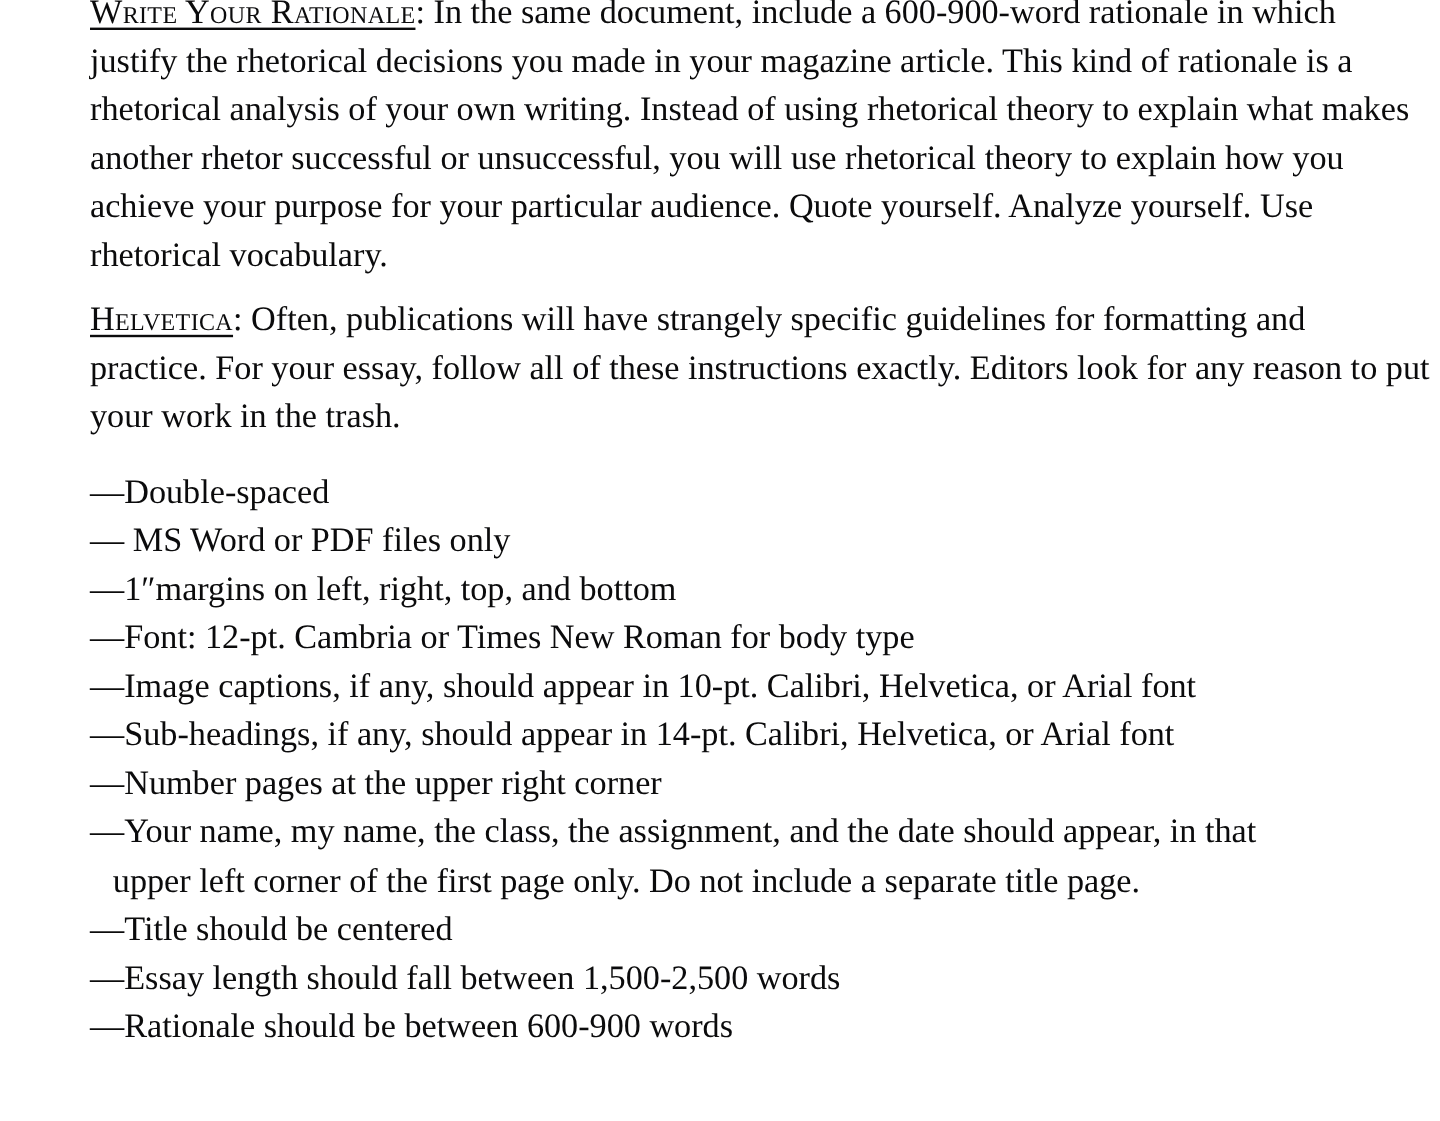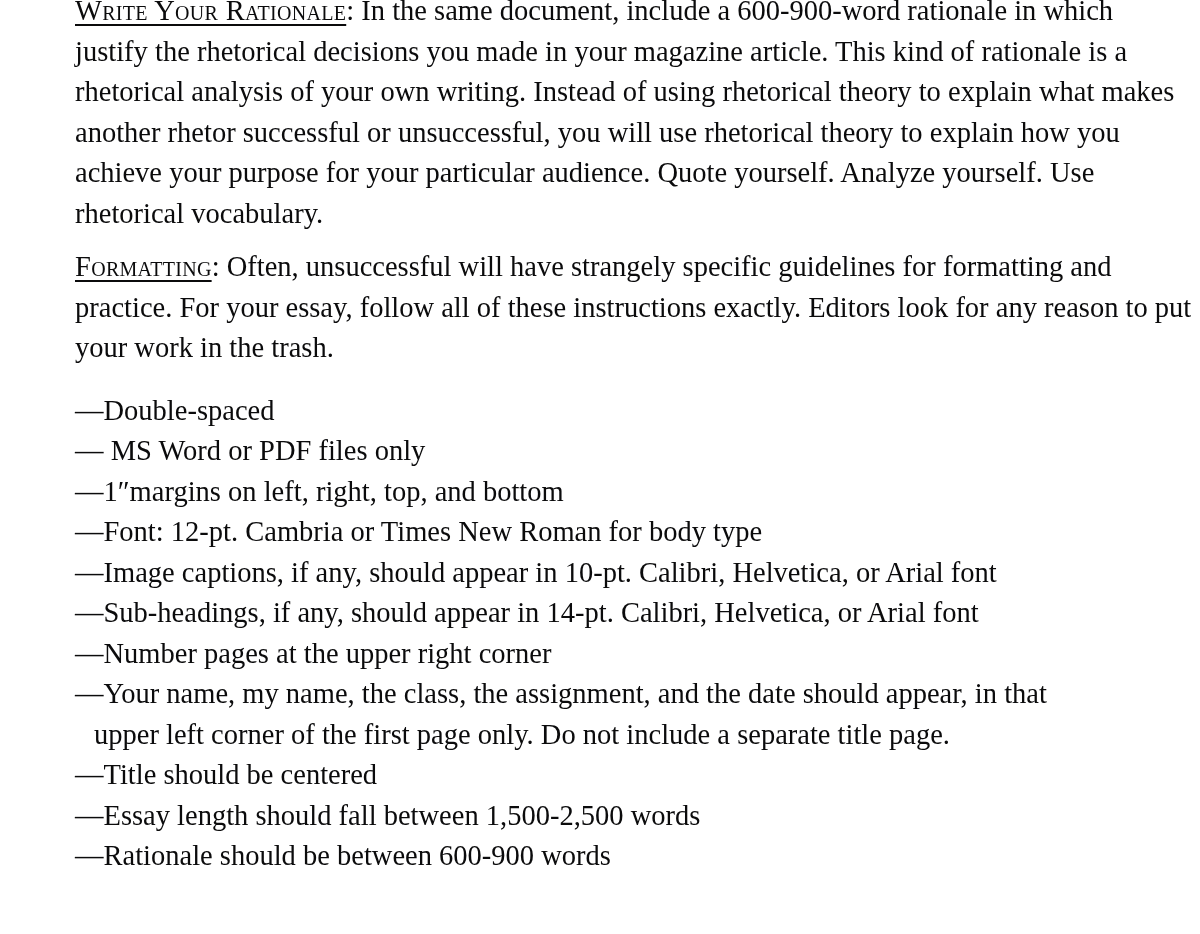--- a/index.html
+++ b/index.html
@@ -44,21 +44,21 @@
   <div class="para-1">
     <div class="line"><span class="sc">Write Your Rationale</span><span>: In the same document, include a 600-900-word rationale in which</span></div>
     <div class="line">justify the rhetorical decisions you made in your magazine article. This kind of rationale is a</div>
     <div class="line">rhetorical analysis of your own writing. Instead of using rhetorical theory to explain what makes</div>
     <div class="line">another rhetor successful or unsuccessful, you will use rhetorical theory to explain how you</div>
     <div class="line">achieve your purpose for your particular audience. Quote yourself. Analyze yourself. Use</div>
     <div class="line">rhetorical vocabulary.</div>
   </div>
 
   <div class="para-2">
-    <div class="line"><span class="sc">Formatting</span><span>: Often, unsuccessful will have strangely specific guidelines for formatting and</span></div>
+    <div class="line"><span class="sc">Helvetica</span><span>: Often, publications will have strangely specific guidelines for formatting and</span></div>
     <div class="line">practice. For your essay, follow all of these instructions exactly. Editors look for any reason to put</div>
     <div class="line">your work in the trash.</div>
   </div>
 
   <div class="rules-list">
     <div class="line">—Double-spaced</div>
     <div class="line">— MS Word or PDF files only</div>
     <div class="line">—1″margins on left, right, top, and bottom</div>
     <div class="line">—Font: 12-pt. Cambria or Times New Roman for body type</div>
     <div class="line">—Image captions, if any, should appear in 10-pt. Calibri, Helvetica, or Arial font</div>

